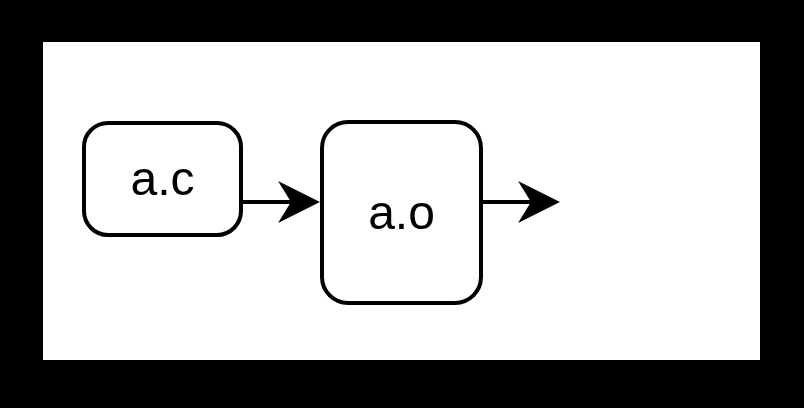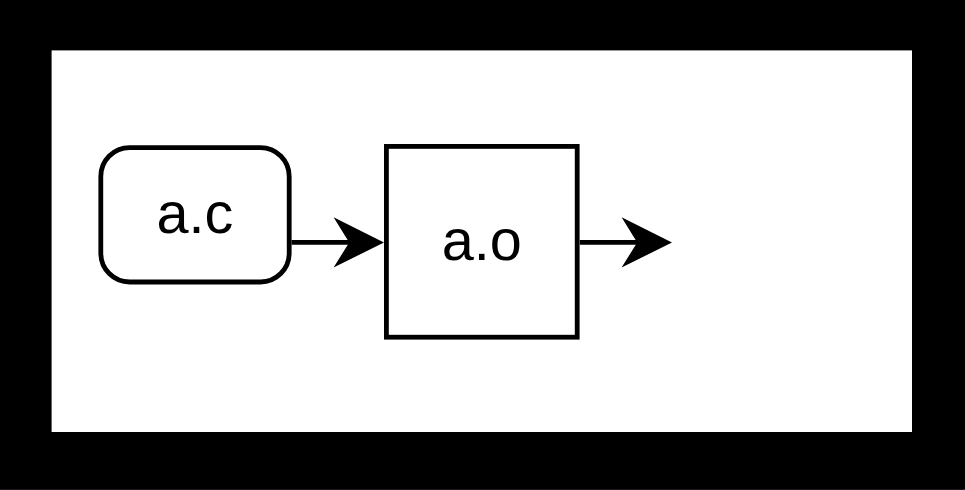--- a/index.html
+++ b/index.html
@@ -55,21 +55,21 @@
     color: var(--text-color, #000);
     font-size: 48px;
     line-height: 1;
     white-space: nowrap;
   }
   .node--rounded { border-radius: 26px; }
   .node--rect    { border-radius: 0; }
   .node--circle  { border-radius: 50%; }
 
   .node--a-c   { left: 39px;  top: 79px; width: 161px; height: 116px; }
-  .node--a-o   { left: 277px; top: 78px; width: 163px; height: 163px; }
+  .node--a-o   { left: 277px; top: 78px; width: 163px; height: 185px; border-radius: 28px; }
   .node--a-out { left: 517px; top: 77px; width: 164px; height: 164px; }
 </style>
 </head>
 <body>
 
 <div class="frame">
   <div class="canvas">
 
     <svg class="edges" viewBox="0 0 717 318" xmlns="http://www.w3.org/2000/svg" aria-hidden="true">
       <g>

